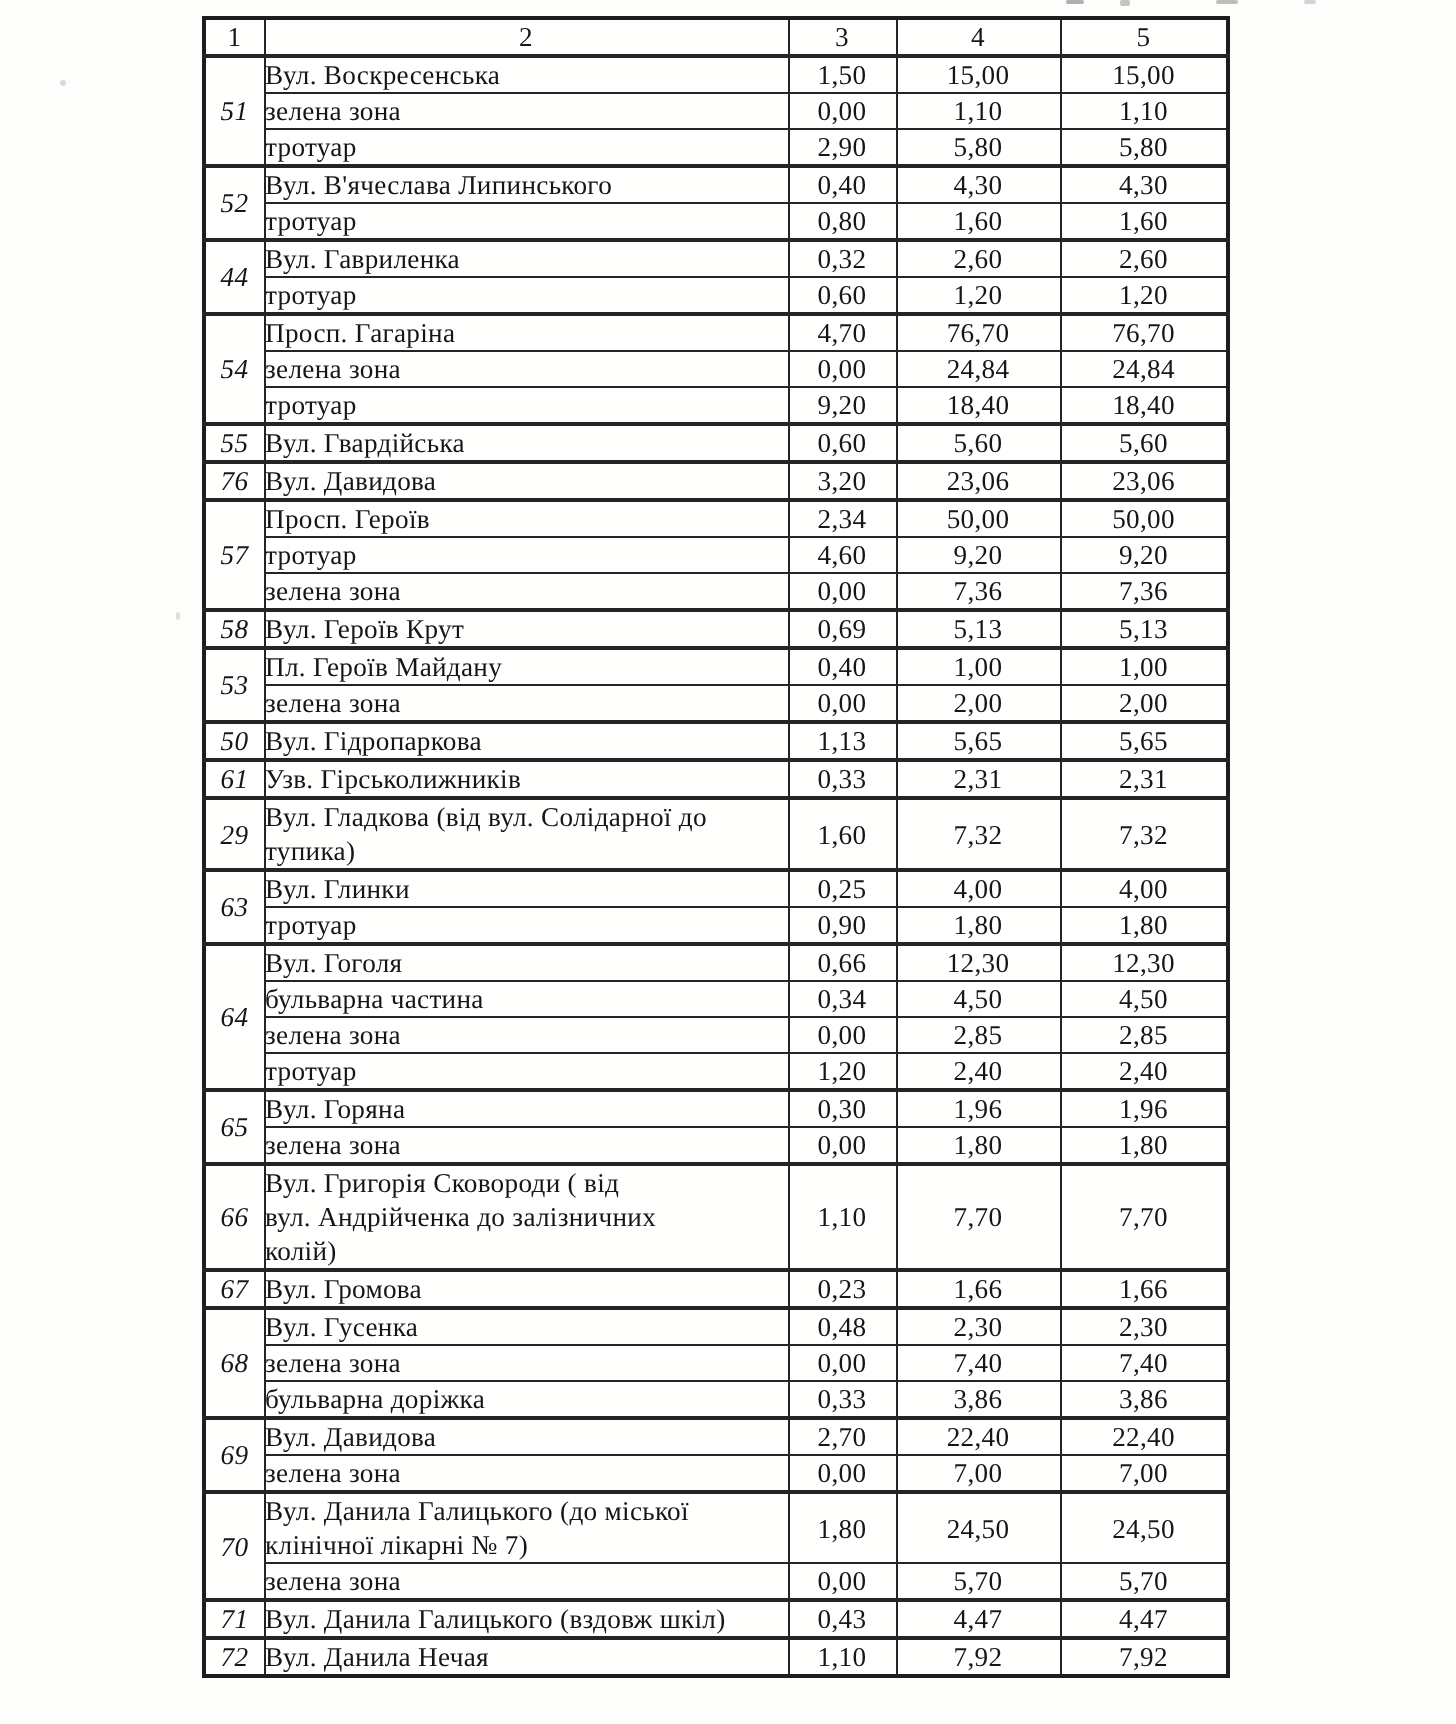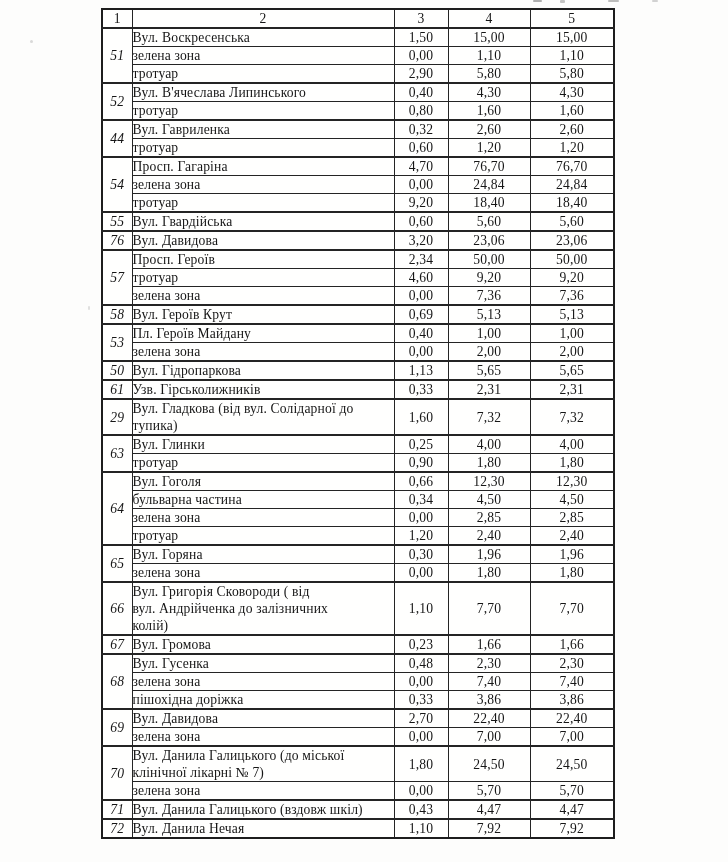--- a/index.html
+++ b/index.html
@@ -287,21 +287,21 @@
           <td class="val">2,30</td>
           <td class="val">2,30</td>
         </tr>
         <tr>
           <td class="name">зелена зона</td>
           <td class="val">0,00</td>
           <td class="val">7,40</td>
           <td class="val">7,40</td>
         </tr>
         <tr>
-          <td class="name">пішохідна доріжка</td>
+          <td class="name">бульварна доріжка</td>
           <td class="val">0,33</td>
           <td class="val">3,86</td>
           <td class="val">3,86</td>
         </tr>
         <tr class="group-start">
           <td class="num" rowspan="2">69</td>
           <td class="name">Вул. Давидова</td>
           <td class="val">2,70</td>
           <td class="val">22,40</td>
           <td class="val">22,40</td>

